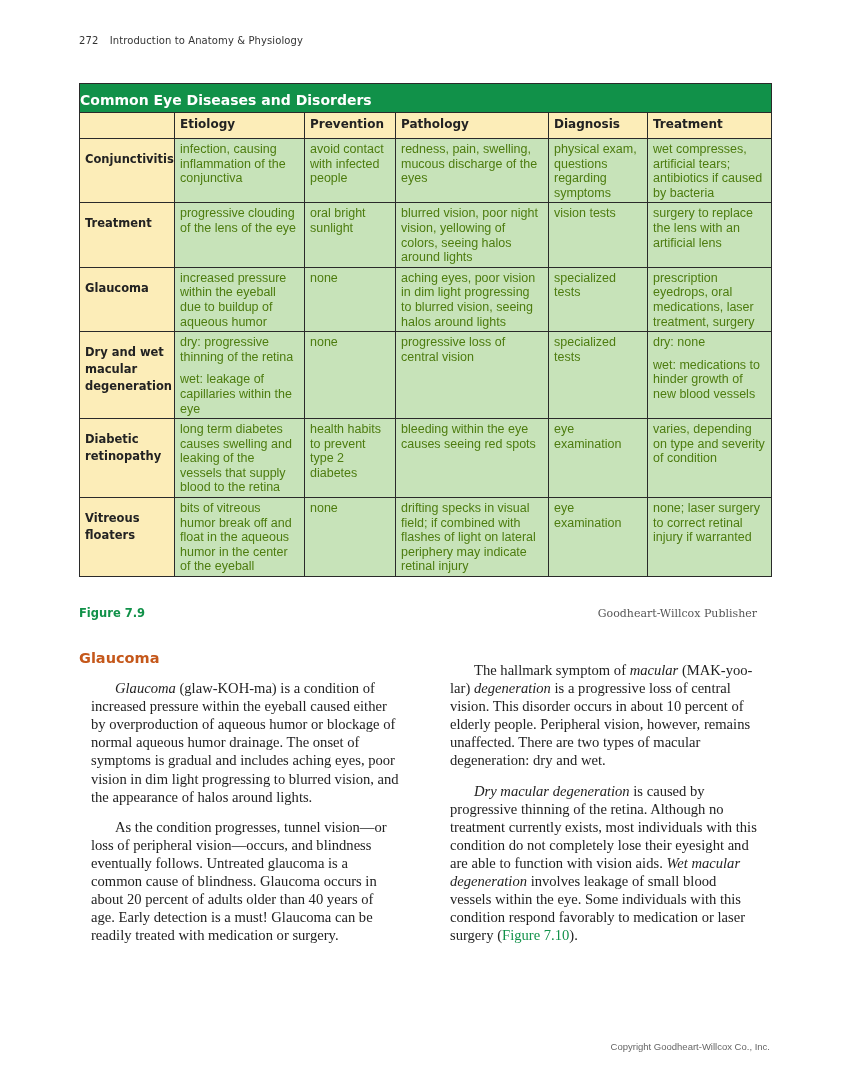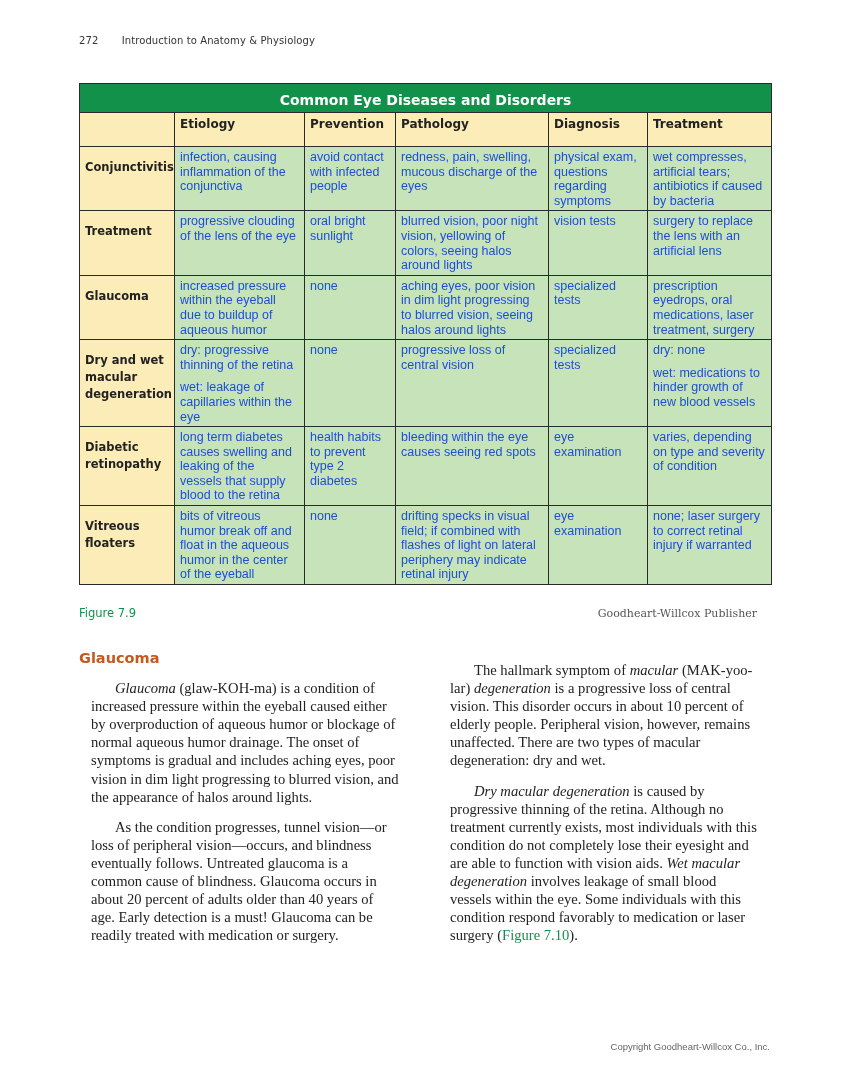--- a/index.html
+++ b/index.html
@@ -1,28 +1,28 @@
 <!DOCTYPE html>
 <html><head>
 <meta charset="utf-8">
 <style>
   html, body { margin: 0; padding: 0; background: #ffffff; }
   body { width: 849px; height: 1087px; position: relative; overflow: hidden; }
   .running-head { position: absolute; left: 79px; top: 35px; font-family: "DejaVu Sans", sans-serif; font-size: 10px; color: #333; letter-spacing: 0.1px; }
-  .running-head .pg { margin-right: 20px; }
+  .running-head .pg { margin-right: 8px; }
 
   .fig-table { position: absolute; left: 79px; top: 83px; width: 692px; border-collapse: collapse; table-layout: fixed; }
   .fig-table th, .fig-table td { border: 1px solid #2a2a2a; vertical-align: top; padding: 2px 5px 2px 5px; }
-  .fig-table .title-row th { background: #119149; color: #ffffff; font-family: "DejaVu Sans", sans-serif; font-weight: bold; font-size: 14px; text-align: center; height: 25px; padding: 3px 0 0 0; vertical-align: middle; }
-  .fig-table .head-row th { background: #fcedb8; font-family: "DejaVu Sans", sans-serif; font-weight: bold; font-size: 12px; color: #222; text-align: left; height: 21px; padding: 4px 5px 8px 5px; vertical-align: top; }
+  .fig-table .title-row th { background: #119149; color: #ffffff; font-family: "DejaVu Sans", sans-serif; font-weight: bold; font-size: 14px; text-align: left; height: 25px; padding: 3px 0 0 0; vertical-align: middle; }
+  .fig-table .head-row th { background: #fcedb8; font-family: "DejaVu Sans", sans-serif; font-weight: bold; font-size: 12px; color: #222; text-align: left; height: 21px; padding: 4px 5px 0 5px; vertical-align: top; }
   .fig-table td.disease { background: #fcedb8; font-family: "DejaVu Sans", sans-serif; font-weight: bold; font-size: 11.5px; color: #222; line-height: 17px; padding-top: 12px; }
-  .fig-table td.cell { background: #c7e3b9; font-family: "Liberation Sans", sans-serif; font-size: 12.5px; color: #1d4ed8; line-height: 14.6px; padding-top: 3px; }
+  .fig-table td.cell { background: #c7e3b9; font-family: "Liberation Sans", sans-serif; font-size: 12.5px; color: #4d7c0f; line-height: 14.6px; padding-top: 3px; }
   .fig-table td.cell .sub + .sub { margin-top: 8px; }
 
-  .fig-caption { position: absolute; left: 79px; top: 606px; font-family: "DejaVu Sans", sans-serif; font-weight: normal; font-size: 11.5px; color: #119149; }
+  .fig-caption { position: absolute; left: 79px; top: 606px; font-family: "DejaVu Sans", sans-serif; font-weight: bold; font-size: 11.5px; color: #119149; }
   .fig-credit { position: absolute; right: 92px; top: 607px; font-family: "DejaVu Serif", serif; font-size: 11px; color: #555; }
 
   .col { position: absolute; width: 333px; font-family: "Liberation Serif", serif; font-size: 14.6px; line-height: 18.1px; color: #222; }
   .col.left { left: 79px; top: 649px; }
   .col.right { left: 438px; top: 649px; }
   .col h2 { margin: 0 0 2px 0; font-family: "DejaVu Sans", sans-serif; font-size: 14.5px; font-weight: bold; color: #c5581b; }
   .col p { margin: 12px; text-indent: 24px; text-align: left; }
   .col em { font-style: italic; }
   .col .figref { color: #119149; font-weight: normal; }
 

